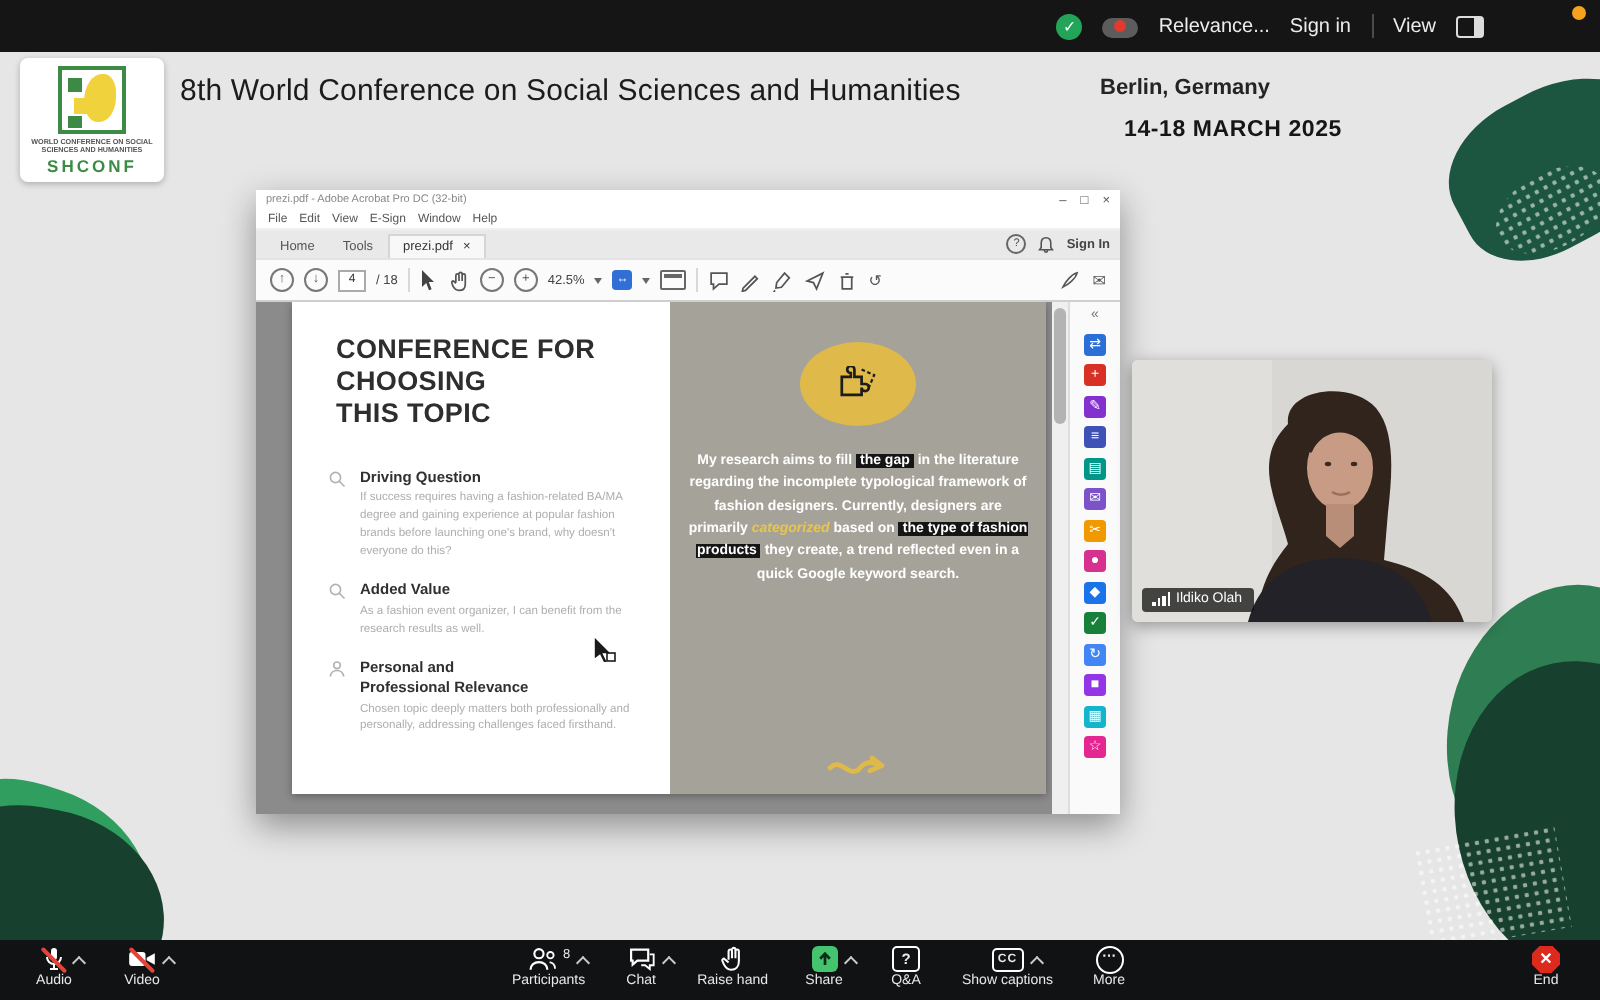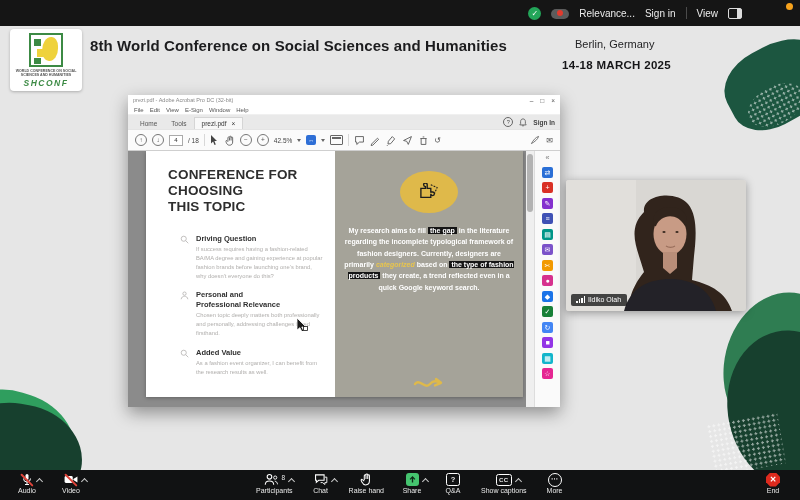--- a/index.html
+++ b/index.html
@@ -29,23 +29,23 @@
   .deco-br3{right:18px;top:418px;width:72px;height:52px;transform:rotate(-10deg);}
   
   .logo{position:absolute;left:10px;top:29px;width:72px;height:62px;background:#fff;border-radius:4px;
         box-shadow:0 1px 3px rgba(0,0,0,.25);z-index:5;text-align:center;box-sizing:border-box;padding-top:4px;}
   .logo-mark{width:34px;height:34px;margin:0 auto;border:2.5px solid #3c8a44;position:relative;box-sizing:border-box;background:#fff;}
   .logo-face{position:absolute;right:3px;top:2px;width:16px;height:24px;background:#efd23c;border-radius:60% 40% 55% 45%;}
   .logo-sq1{position:absolute;left:3px;top:4px;width:7px;height:7px;background:#3c8a44;}
   .logo-sq2{position:absolute;left:6px;top:14px;width:8px;height:8px;background:#efd23c;}
   .logo-sq3{position:absolute;left:3px;top:23px;width:7px;height:6px;background:#3c8a44;}
   .logo-caption{font-size:3.6px;line-height:1.15;color:#555;margin-top:2px;font-weight:700;}
-  .logo-acronym{font-size:8.5px;font-weight:800;color:#3c8a44;letter-spacing:1.5px;margin-top:1px;font-style:italic;}
-  .conf-title{position:absolute;left:90px;top:37px;font-size:15px;font-weight:700;color:#1c1c1e;z-index:5;letter-spacing:.1px;text-align:right;}
-  .conf-loc{position:absolute;left:575px;top:38px;font-size:11px;font-weight:400;color:#242426;z-index:5;}
+  .logo-acronym{font-size:8.5px;font-weight:800;color:#3c8a44;letter-spacing:1.5px;margin-top:1px;}
+  .conf-title{position:absolute;left:90px;top:37px;font-size:15px;font-weight:400;color:#1c1c1e;z-index:5;letter-spacing:.1px;text-align:right;}
+  .conf-loc{position:absolute;left:550px;top:38px;font-size:11px;font-weight:700;color:#242426;z-index:5;}
   .conf-dates{position:absolute;left:562px;top:59px;font-size:11.5px;font-weight:800;color:#161618;z-index:5;letter-spacing:.3px;}
   
   .pdf-win{position:absolute;left:128px;top:95px;width:432px;height:312px;background:#fff;z-index:10;
            box-shadow:0 6px 16px rgba(0,0,0,.38);display:flex;flex-direction:column;font-size:6px;color:#555;}
   .win-titlebar{height:10px;display:flex;align-items:center;gap:3px;padding:0 5px;background:#fff;}
   .win-title{font-size:5.5px;color:#888;}
   .win-ctrls{margin-left:auto;display:flex;gap:7px;font-size:6.5px;color:#555;}
   .win-menubar{height:9px;display:flex;align-items:center;gap:6px;padding:0 6px;background:#fff;border-bottom:1px solid #f0f0f0;}
   .win-tabbar{height:14px;background:#e9e9e9;display:flex;align-items:flex-end;padding:0 5px;font-size:6.5px;color:#555;}
   .tab-plain{padding:2px 7px;}
@@ -63,21 +63,21 @@
   .tb-monitor{width:11px;height:8px;border:1px solid #666;border-radius:1px;position:relative;}
   .tb-monitor::after{content:"";position:absolute;left:1px;right:1px;top:1px;height:1.5px;background:#666;}
   .tb-right{margin-left:auto;display:flex;gap:6px;align-items:center;}
   .ticon{flex:none;}
   .win-doc{flex:1;background:#8b8b8b;position:relative;overflow:hidden;}
   
   .slide{position:absolute;left:18px;top:0;width:377px;height:246px;display:flex;box-shadow:0 1px 4px rgba(0,0,0,.3);}
   .slide-left{width:189px;background:#fff;box-sizing:border-box;}
   .slide-title{margin:16px 0 0 22px;font-size:13.5px;font-weight:800;line-height:1.2;color:#2e2e2e;white-space:pre-line;letter-spacing:.2px;}
   .s-items{margin-top:13px;}
-  .s-item{display:flex;gap:7px;padding:5px 12px 5px 34px;}
+  .s-item{display:flex;gap:7px;padding:5px 12px 5px 18px;}
   .s-item .sicon{flex:none;margin-top:1px;}
   .s-head{font-size:7.5px;font-weight:800;color:#303030;white-space:pre-line;line-height:1.25;}
   .s-body{font-size:5.8px;color:#b0aeac;line-height:1.5;margin-top:2.5px;}
   .slide-right{flex:1;background:#a5a399;position:relative;}
   .oval{position:absolute;left:50%;top:20px;transform:translateX(-50%);width:58px;height:42px;background:#dfb94a;border-radius:50%;
         display:flex;align-items:center;justify-content:center;}
   .panel-text{position:absolute;left:9px;right:9px;top:74px;margin:0;text-align:center;font-size:7px;font-weight:700;color:#fff;line-height:1.62;}
   .panel-text .hl{background:#151515;padding:0 2px;}
   .panel-text .accent{color:#e8c54d;font-style:italic;}
   .panel-arrow{position:absolute;left:50%;bottom:7px;transform:translateX(-50%);}
@@ -244,37 +244,37 @@
                   <circle cx="5" cy="5" r="3.4" fill="none" stroke="#b5b3b1" stroke-width="1.1"></circle>
                   <path d="M7.6 7.6L11 11" stroke="#b5b3b1" stroke-width="1.1"></path>
                 </svg>
               <div>
                 <div class="s-head">Driving Question</div>
                 <div class="s-body">If success requires having a fashion-related BA/MA degree and gaining experience at popular fashion brands before launching one's brand, why doesn't everyone do this?</div>
               </div>
             </div>
             <div class="s-item">
               <svg class="sicon" width="9" height="9" viewBox="0 0 12 12">
+                  <circle cx="5" cy="5" r="3.4" fill="none" stroke="#b5b3b1" stroke-width="1.1"></circle>
+                  <path d="M7.6 7.6L11 11" stroke="#b5b3b1" stroke-width="1.1"></path>
+                </svg>
+              <div>
+                <div class="s-head">Added Value</div>
+                <div class="s-body">As a fashion event organizer, I can benefit from the research results as well.</div>
+              </div>
+            </div>
+            <div class="s-item">
+              <svg class="sicon" width="9" height="9" viewBox="0 0 12 12">
                   <circle cx="6" cy="3.5" r="2.2" fill="none" stroke="#b5b3b1" stroke-width="1.1"></circle>
                   <path d="M1.5 11c.5-2.8 2.3-4 4.5-4s4 1.2 4.5 4" fill="none" stroke="#b5b3b1" stroke-width="1.1"></path>
                 </svg>
               <div>
                 <div class="s-head">Personal and
 Professional Relevance</div>
                 <div class="s-body">Chosen topic deeply matters both professionally and personally, addressing challenges faced firsthand.</div>
-              </div>
-            </div>
-            <div class="s-item">
-              <svg class="sicon" width="9" height="9" viewBox="0 0 12 12">
-                  <circle cx="5" cy="5" r="3.4" fill="none" stroke="#b5b3b1" stroke-width="1.1"></circle>
-                  <path d="M7.6 7.6L11 11" stroke="#b5b3b1" stroke-width="1.1"></path>
-                </svg>
-              <div>
-                <div class="s-head">Added Value</div>
-                <div class="s-body">As a fashion event organizer, I can benefit from the research results as well.</div>
               </div>
             </div>
           </div>
         </div>
         <div class="slide-right">
           <div class="oval">
             <svg width="22" height="18" viewBox="0 0 24 20">
               <path d="M3 6h5V4a2 2 0 1 1 2-2v4h4v4h2a2 2 0 1 1-2 2v4H3z" fill="none" stroke="#1c1c1c" stroke-width="1.5"></path>
               <path d="M14 2l7 3-3 7" fill="none" stroke="#1c1c1c" stroke-width="1.2" stroke-dasharray="2 1.4"></path>
             </svg>

